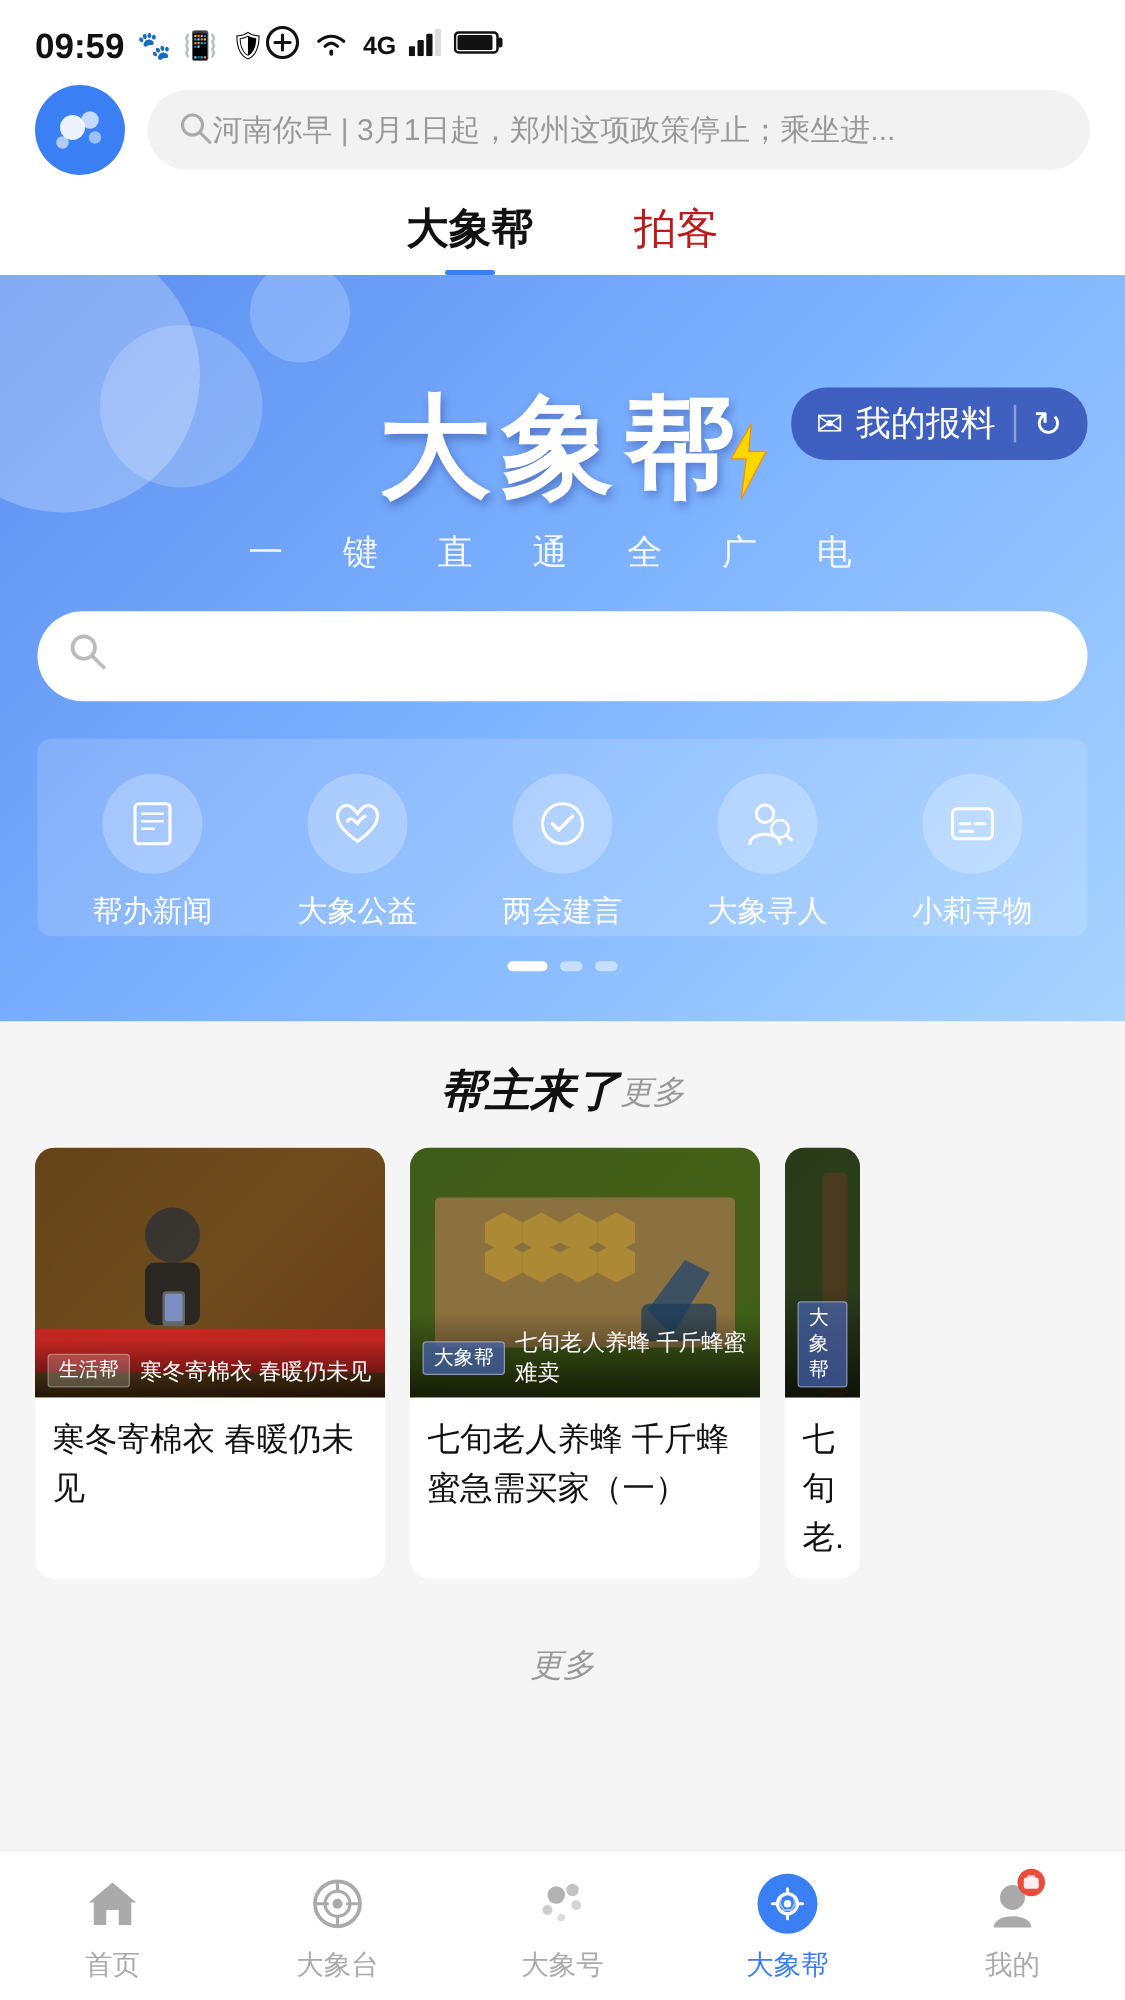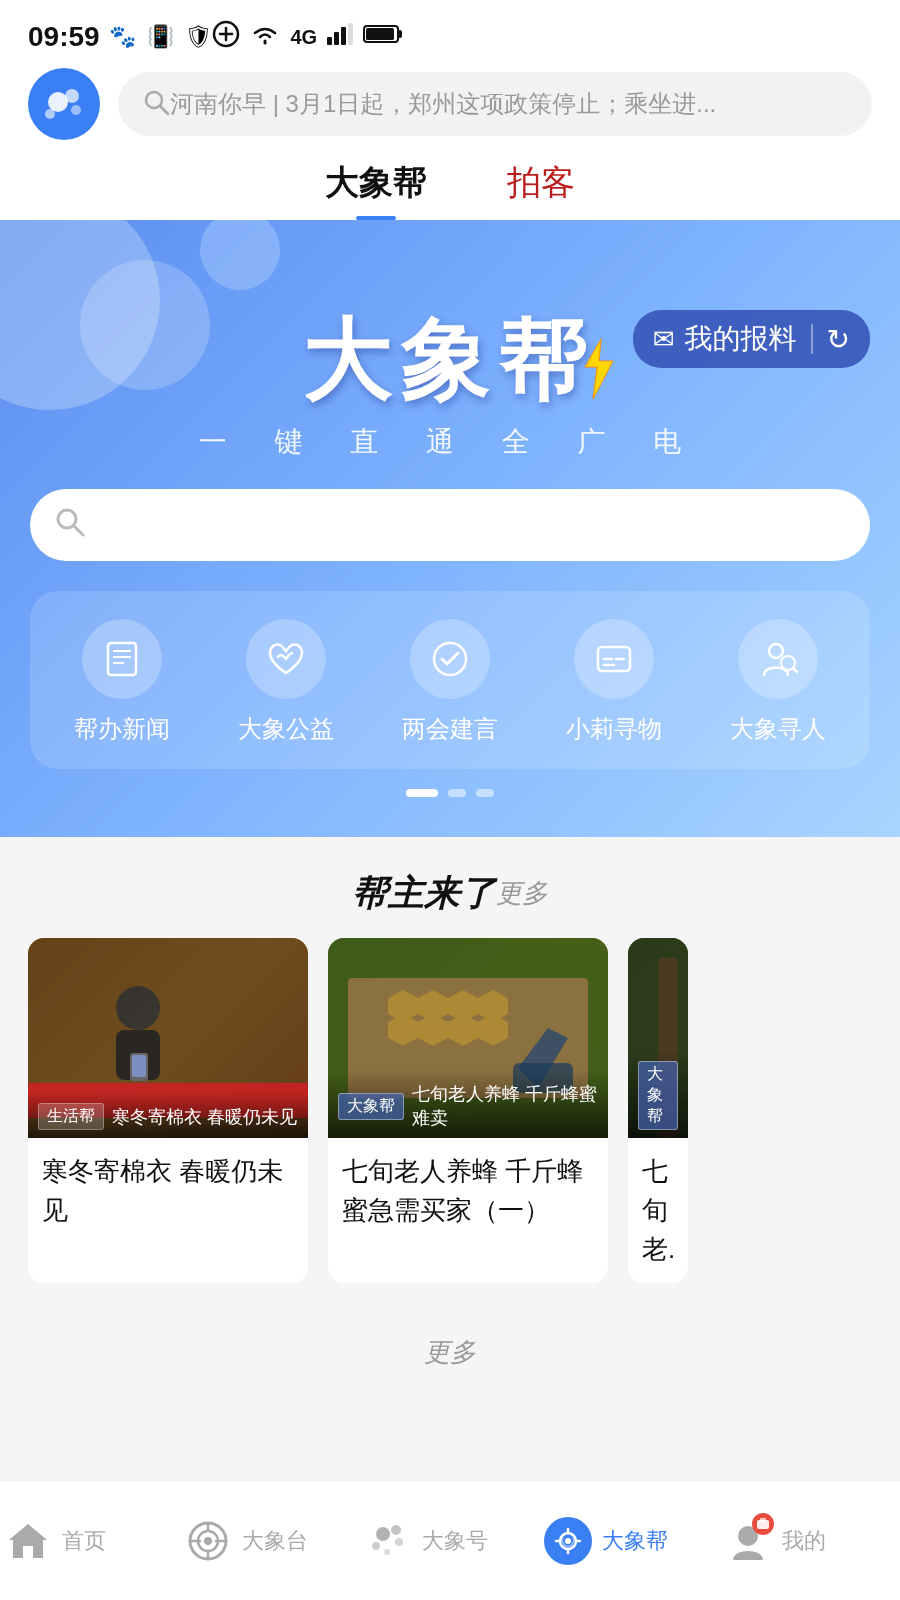--- a/index.html
+++ b/index.html
@@ -224,22 +224,22 @@
       color: #aaa;
       font-size: 30px;
     }
 
     
     .category-row {
       display: flex;
       justify-content: space-around;
       margin-top: 30px;
       background: rgba(255,255,255,0.15);
-      border-radius: 28px;
-      padding: 28px 10px 24px 10px;
+      border-radius: 11px;
+      padding: 28px 10px 4px 10px;
     }
     .category-item {
       display: flex;
       flex-direction: column;
       align-items: center;
       gap: 14px;
       cursor: pointer;
     }
     .category-icon-circle {
       width: 80px;
@@ -382,21 +382,21 @@
       height: 120px;
       background: #fff;
       display: flex;
       justify-content: space-around;
       align-items: center;
       border-top: 1px solid #eee;
       z-index: 100;
     }
     .nav-item {
       display: flex;
-      flex-direction: row;
+      flex-direction: column;
       align-items: center;
       gap: 6px;
       cursor: pointer;
       flex: 1;
     }
     .nav-icon {
       width: 56px;
       height: 56px;
       display: flex;
       align-items: center;
@@ -576,38 +576,38 @@
           <svg width="44" height="44" viewBox="0 0 44 44" fill="white">
             <path d="M22 6 C13 6 6 13 6 22 C6 31 13 38 22 38 C31 38 38 31 38 22 C38 13 31 6 22 6Z" fill="none" stroke="white" stroke-width="2.5"></path>
             <path d="M14 22 L19 27 L30 16" stroke="white" stroke-width="3" fill="none" stroke-linecap="round" stroke-linejoin="round"></path>
           </svg>
         </div>
         <span class="category-label">两会建言</span>
       </div>
       <div class="category-item">
         <div class="category-icon-circle">
           <svg width="44" height="44" viewBox="0 0 44 44" fill="white">
+            <circle cx="20" cy="14" r="7" fill="none" stroke="white" stroke-width="2.5"></circle>
+            <path d="M8 38 C8 28 32 28 32 38" fill="none" stroke="white" stroke-width="2.5" stroke-linecap="round"></path>
+            <circle cx="32" cy="26" r="7" fill="none" stroke="white" stroke-width="2"></circle>
+            <line x1="37" y1="31" x2="41" y2="35" stroke="white" stroke-width="2.5" stroke-linecap="round"></line>
+          </svg>
+        </div>
+        <span class="category-label">大象寻人</span>
+      </div>
+      <div class="category-item">
+        <div class="category-icon-circle">
+          <svg width="44" height="44" viewBox="0 0 44 44" fill="white">
             <rect x="6" y="10" width="32" height="24" rx="4" fill="none" stroke="white" stroke-width="2.5"></rect>
             <line x1="12" y1="22" x2="20" y2="22" stroke="white" stroke-width="2.5" stroke-linecap="round"></line>
             <line x1="24" y1="22" x2="32" y2="22" stroke="white" stroke-width="2.5" stroke-linecap="round"></line>
             <line x1="12" y1="28" x2="22" y2="28" stroke="white" stroke-width="2.5" stroke-linecap="round"></line>
           </svg>
         </div>
         <span class="category-label">小莉寻物</span>
-      </div>
-      <div class="category-item">
-        <div class="category-icon-circle">
-          <svg width="44" height="44" viewBox="0 0 44 44" fill="white">
-            <circle cx="20" cy="14" r="7" fill="none" stroke="white" stroke-width="2.5"></circle>
-            <path d="M8 38 C8 28 32 28 32 38" fill="none" stroke="white" stroke-width="2.5" stroke-linecap="round"></path>
-            <circle cx="32" cy="26" r="7" fill="none" stroke="white" stroke-width="2"></circle>
-            <line x1="37" y1="31" x2="41" y2="35" stroke="white" stroke-width="2.5" stroke-linecap="round"></line>
-          </svg>
-        </div>
-        <span class="category-label">大象寻人</span>
       </div>
     </div>
 
     <div class="dots-row">
       <div class="dot active"></div>
       <div class="dot"></div>
       <div class="dot"></div>
     </div>
   </div>
 </div>

